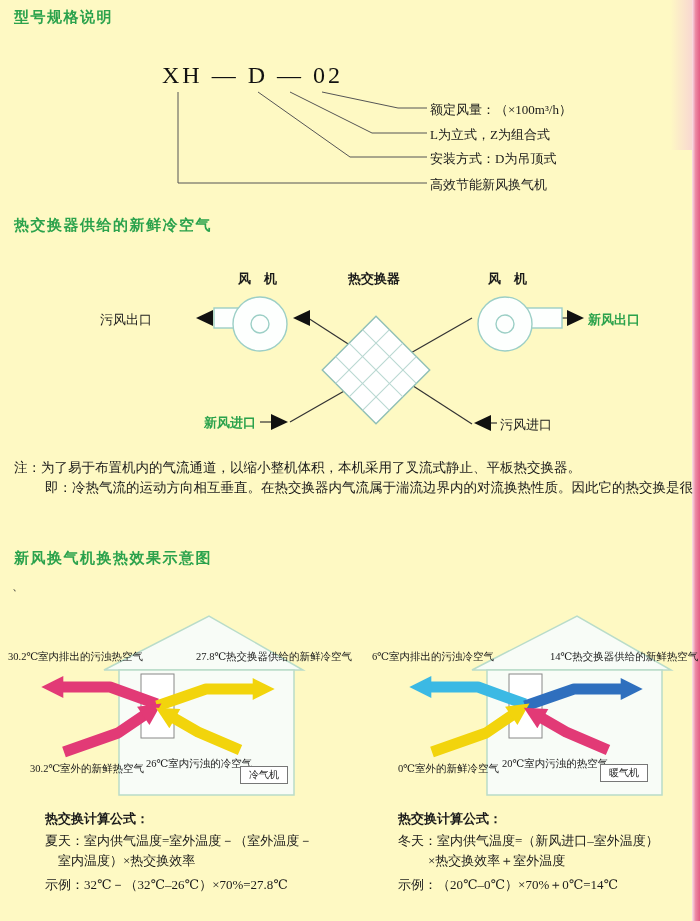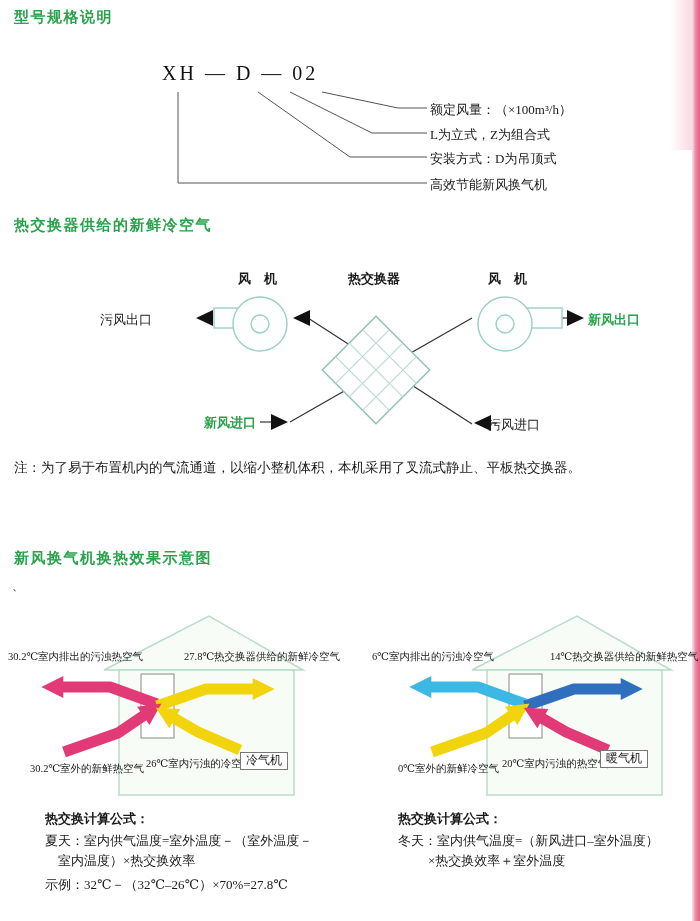--- a/index.html
+++ b/index.html
@@ -1,26 +1,26 @@
 <!DOCTYPE html>
 <html><head>
 <meta charset="utf-8">
 <style>
   html,body{margin:0;padding:0;background:#e9e9e9;}
-  .page{position:relative;width:700px;height:921px;background:#ffffff;overflow:hidden;
+  .page{position:relative;width:700px;height:921px;background:#fef9c3;overflow:hidden;
         font-family:"Liberation Sans","DejaVu Sans",sans-serif;color:#1a1a1a;}
   .abs{position:absolute;white-space:nowrap;}
   .heading{font-size:15px;font-weight:bold;color:#2ba24c;letter-spacing:1.5px;}
   .song{font-family:"Liberation Serif","DejaVu Serif",serif;}
   .t13{font-size:13px;}
   .t135{font-size:13.5px;}
   .t11{font-size:10.5px;}
   .green{color:#2ba24c;font-weight:bold;}
-  .model-code{font-family:"Liberation Serif","DejaVu Serif",serif;font-size:20px;letter-spacing:3px;color:#111;}
-  .mbox{border:1px solid #777;background:#fff;text-align:center;font-size:12px;line-height:15px;width:46px;height:16px;}
+  .model-code{font-family:"Liberation Serif","DejaVu Serif",serif;font-size:24px;letter-spacing:3px;color:#111;}
+  .mbox{border:1px solid #777;background:#fff;text-align:center;font-size:10px;line-height:15px;width:46px;height:16px;margin-top:14px;}
   .bold{font-weight:bold;}
   .edge{position:absolute;right:0;top:0;width:8px;height:100%;
         background:linear-gradient(to right,#fbe3ea,#ec8aa4 45%,#e45d84);}
   .corner{position:absolute;right:0;top:0;width:30px;height:150px;
         background:linear-gradient(to left,#f6ccd6,rgba(246,204,214,0));}
   svg{display:block;}
 </style>
 </head>
 <body>
 
@@ -92,23 +92,24 @@
     </g>
   </svg>
 
   <div class="abs t13 song bold" style="left:238px;top:270px">风　机</div>
   <div class="abs t13 song bold" style="left:348px;top:270px">热交换器</div>
   <div class="abs t13 song bold" style="left:488px;top:270px">风　机</div>
 
   <div class="abs t13 song" style="left:100px;top:311px">污风出口</div>
   <div class="abs t13 song green" style="left:588px;top:311px">新风出口</div>
   <div class="abs t13 song green" style="left:204px;top:414px">新风进口</div>
-  <div class="abs t13 song" style="left:488px;top:416px">污风进口</div>
+  <div class="abs t13 song" style="left:500px;top:416px">污风进口</div>
 
   <div class="abs t135 song" style="left:14px;top:459px">注：为了易于布置机内的气流通道，以缩小整机体积，本机采用了叉流式静止、平板热交换器。</div>
+  <div class="abs t135 song" style="left:45px;top:479px">即：冷热气流的运动方向相互垂直。在热交换器内气流属于湍流边界内的对流换热性质。因此它的热交换是很</div>
 
   <div class="abs heading" style="left:14px;top:549px">新风换气机换热效果示意图</div>
   <div class="abs" style="left:12px;top:578px;font-size:12px;color:#333">、</div>
 
   <svg class="abs" style="left:0;top:600px" width="700" height="215">
     <defs>
       <marker id="mM" viewBox="0 0 10 10" refX="1.5" refY="5" markerWidth="26" markerHeight="22" orient="auto" markerUnits="userSpaceOnUse">
           <path d="M0,0 L10,5 L0,10 Z" fill="#e23a76"></path>
         </marker>
       <marker id="mY" viewBox="0 0 10 10" refX="1.5" refY="5" markerWidth="26" markerHeight="22" orient="auto" markerUnits="userSpaceOnUse">
@@ -141,33 +142,34 @@
     <rect x="509" y="74" width="33" height="64" fill="#ffffff" stroke="#888" stroke-width="1"></rect>
     <g fill="none" stroke-linejoin="round" stroke-width="11">
       <path d="M525,104 L478,87 L428,87" stroke="#3bb9e4" marker-end="url(#mC)"></path>
       <path d="M525,106 L574,89 L624,89" stroke="#2f6fbe" marker-end="url(#mB)"></path>
       <path d="M432,152 L486,133 L514,114" stroke="#f2d40c" marker-end="url(#mY)"></path>
       <path d="M608,150 L566,132 L540,117" stroke="#e23a76" marker-end="url(#mM)"></path>
     </g>
   </svg>
 
   <div class="abs t11 song" style="left:8px;top:650px">30.2℃室内排出的污浊热空气</div>
-  <div class="abs t11 song" style="left:184px;top:650px">27.8℃热交换器供给的新鲜冷空气</div>
+  <div class="abs t11 song" style="left:196px;top:650px">27.8℃热交换器供给的新鲜冷空气</div>
   <div class="abs t11 song" style="left:30px;top:762px">30.2℃室外的新鲜热空气</div>
   <div class="abs t11 song" style="left:146px;top:757px">26℃室内污浊的冷空气</div>
   <div class="abs mbox song" style="left:240px;top:752px">冷气机</div>
 
   <div class="abs t11 song" style="left:372px;top:650px">6℃室内排出的污浊冷空气</div>
   <div class="abs t11 song" style="left:550px;top:650px">14℃热交换器供给的新鲜热空气</div>
   <div class="abs t11 song" style="left:398px;top:762px">0℃室外的新鲜冷空气</div>
   <div class="abs t11 song" style="left:502px;top:757px">20℃室内污浊的热空气</div>
   <div class="abs mbox song" style="left:600px;top:750px">暖气机</div>
 
   <div class="abs t13 song bold" style="left:45px;top:810px">热交换计算公式：</div>
   <div class="abs t13 song" style="left:45px;top:832px">夏天：室内供气温度=室外温度－（室外温度－</div>
   <div class="abs t13 song" style="left:58px;top:852px">室内温度）×热交换效率</div>
   <div class="abs t13 song" style="left:45px;top:876px">示例：32℃－（32℃–26℃）×70%=27.8℃</div>
 
   <div class="abs t13 song bold" style="left:398px;top:810px">热交换计算公式：</div>
   <div class="abs t13 song" style="left:398px;top:832px">冬天：室内供气温度=（新风进口–室外温度）</div>
   <div class="abs t13 song" style="left:428px;top:852px">×热交换效率＋室外温度</div>
+  <div class="abs t13 song" style="left:398px;top:876px">示例：（20℃–0℃）×70%＋0℃=14℃</div>
 
 </div>
 
 </body></html>

